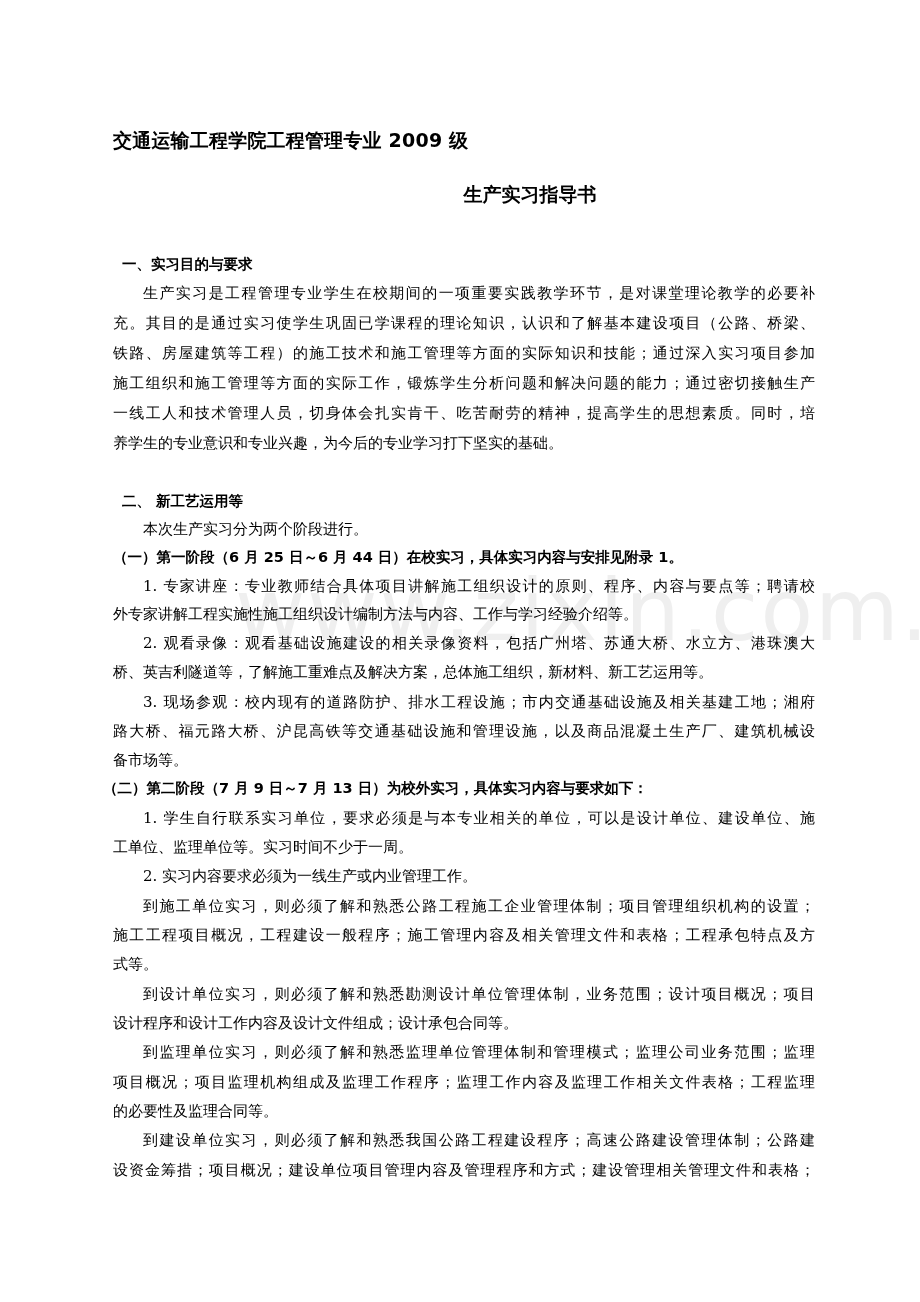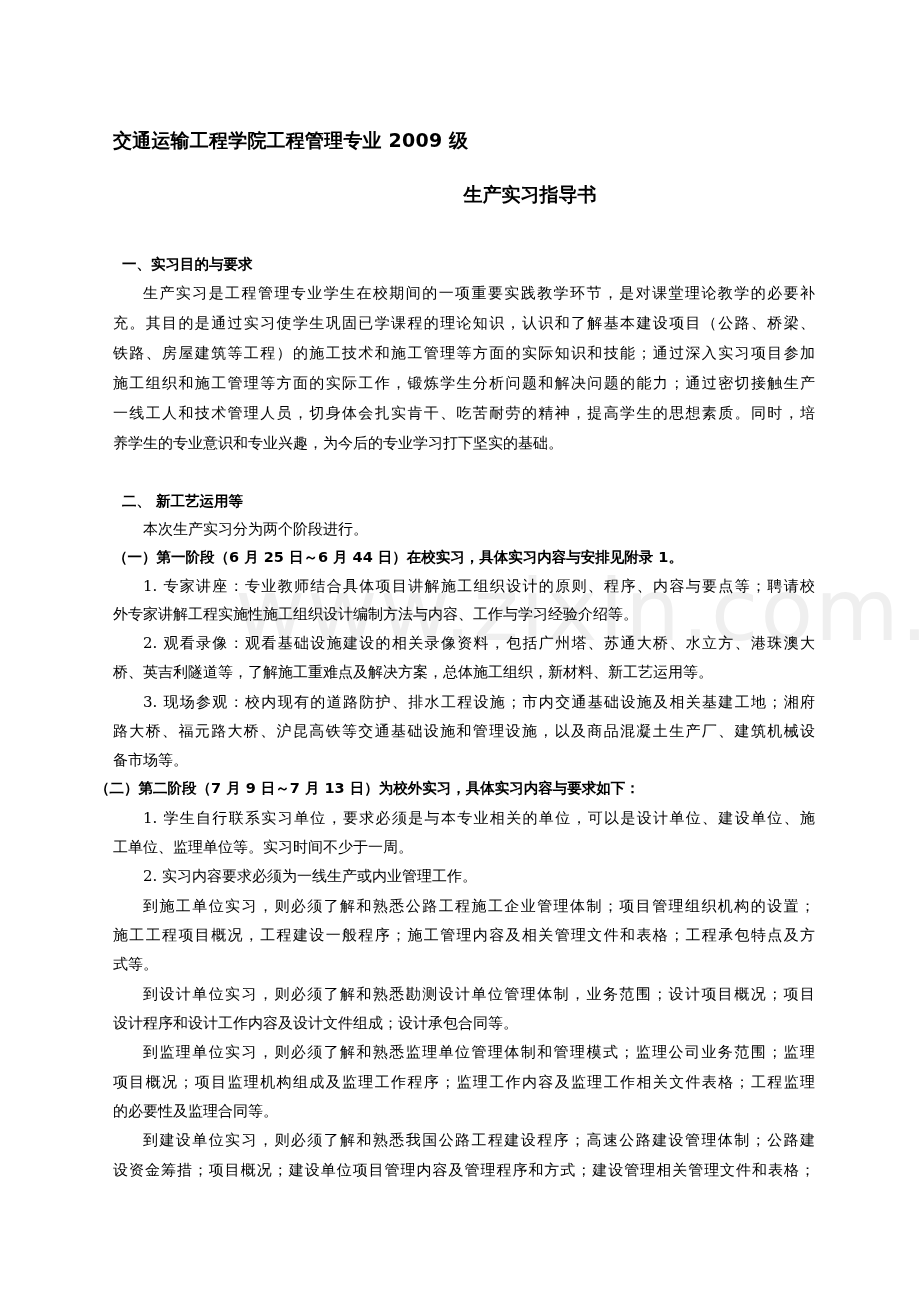--- a/index.html
+++ b/index.html
@@ -40,21 +40,21 @@
   <div class="line ind" style="top:519px;">本次生产实习分为两个阶段进行。</div>
   <div class="line b" style="top:547px; left:113px;">（一）第一阶段（6 月 25 日～6 月 44 日）在校实习，具体实习内容与安排见附录 1。</div>
   <div class="line just ind" style="top:576px;">1. 专家讲座：专业教师结合具体项目讲解施工组织设计的原则、程序、内容与要点等；聘请校</div>
   <div class="line" style="top:604px;">外专家讲解工程实施性施工组织设计编制方法与内容、工作与学习经验介绍等。</div>
   <div class="line just ind" style="top:633px;">2. 观看录像：观看基础设施建设的相关录像资料，包括广州塔、苏通大桥、水立方、港珠澳大</div>
   <div class="line" style="top:662px;">桥、英吉利隧道等，了解施工重难点及解决方案，总体施工组织，新材料、新工艺运用等。</div>
   <div class="line just ind" style="top:692px;">3. 现场参观：校内现有的道路防护、排水工程设施；市内交通基础设施及相关基建工地；湘府</div>
   <div class="line" style="top:750px;">备市场等。</div>
   <div class="line just" style="top:721px;">路大桥、福元路大桥、沪昆高铁等交通基础设施和管理设施，以及商品混凝土生产厂、建筑机械设</div>
 
-  <div class="line b" style="top:778px; left:95px;">（二）第二阶段（7 月 9 日～7 月 13 日）为校外实习，具体实习内容与要求如下：</div>
+  <div class="line b" style="top:778px; left:103px;">（二）第二阶段（7 月 9 日～7 月 13 日）为校外实习，具体实习内容与要求如下：</div>
   <div class="line just ind" style="top:808px;">1. 学生自行联系实习单位，要求必须是与本专业相关的单位，可以是设计单位、建设单位、施</div>
   <div class="line" style="top:837px;">工单位、监理单位等。实习时间不少于一周。</div>
   <div class="line ind" style="top:866px;">2. 实习内容要求必须为一线生产或内业管理工作。</div>
   <div class="line just ind" style="top:896px;">到施工单位实习，则必须了解和熟悉公路工程施工企业管理体制；项目管理组织机构的设置；</div>
   <div class="line just" style="top:925px;">施工工程项目概况，工程建设一般程序；施工管理内容及相关管理文件和表格；工程承包特点及方</div>
   <div class="line" style="top:954px;">式等。</div>
   <div class="line just ind" style="top:984px;">到设计单位实习，则必须了解和熟悉勘测设计单位管理体制，业务范围；设计项目概况；项目</div>
   <div class="line" style="top:1013px;">设计程序和设计工作内容及设计文件组成；设计承包合同等。</div>
   <div class="line just ind" style="top:1042px;font-family:Liberation Serif, serif;">到监理单位实习，则必须了解和熟悉监理单位管理体制和管理模式；监理公司业务范围；监理</div>
   <div class="line just" style="top:1072px;">项目概况；项目监理机构组成及监理工作程序；监理工作内容及监理工作相关文件表格；工程监理</div>

